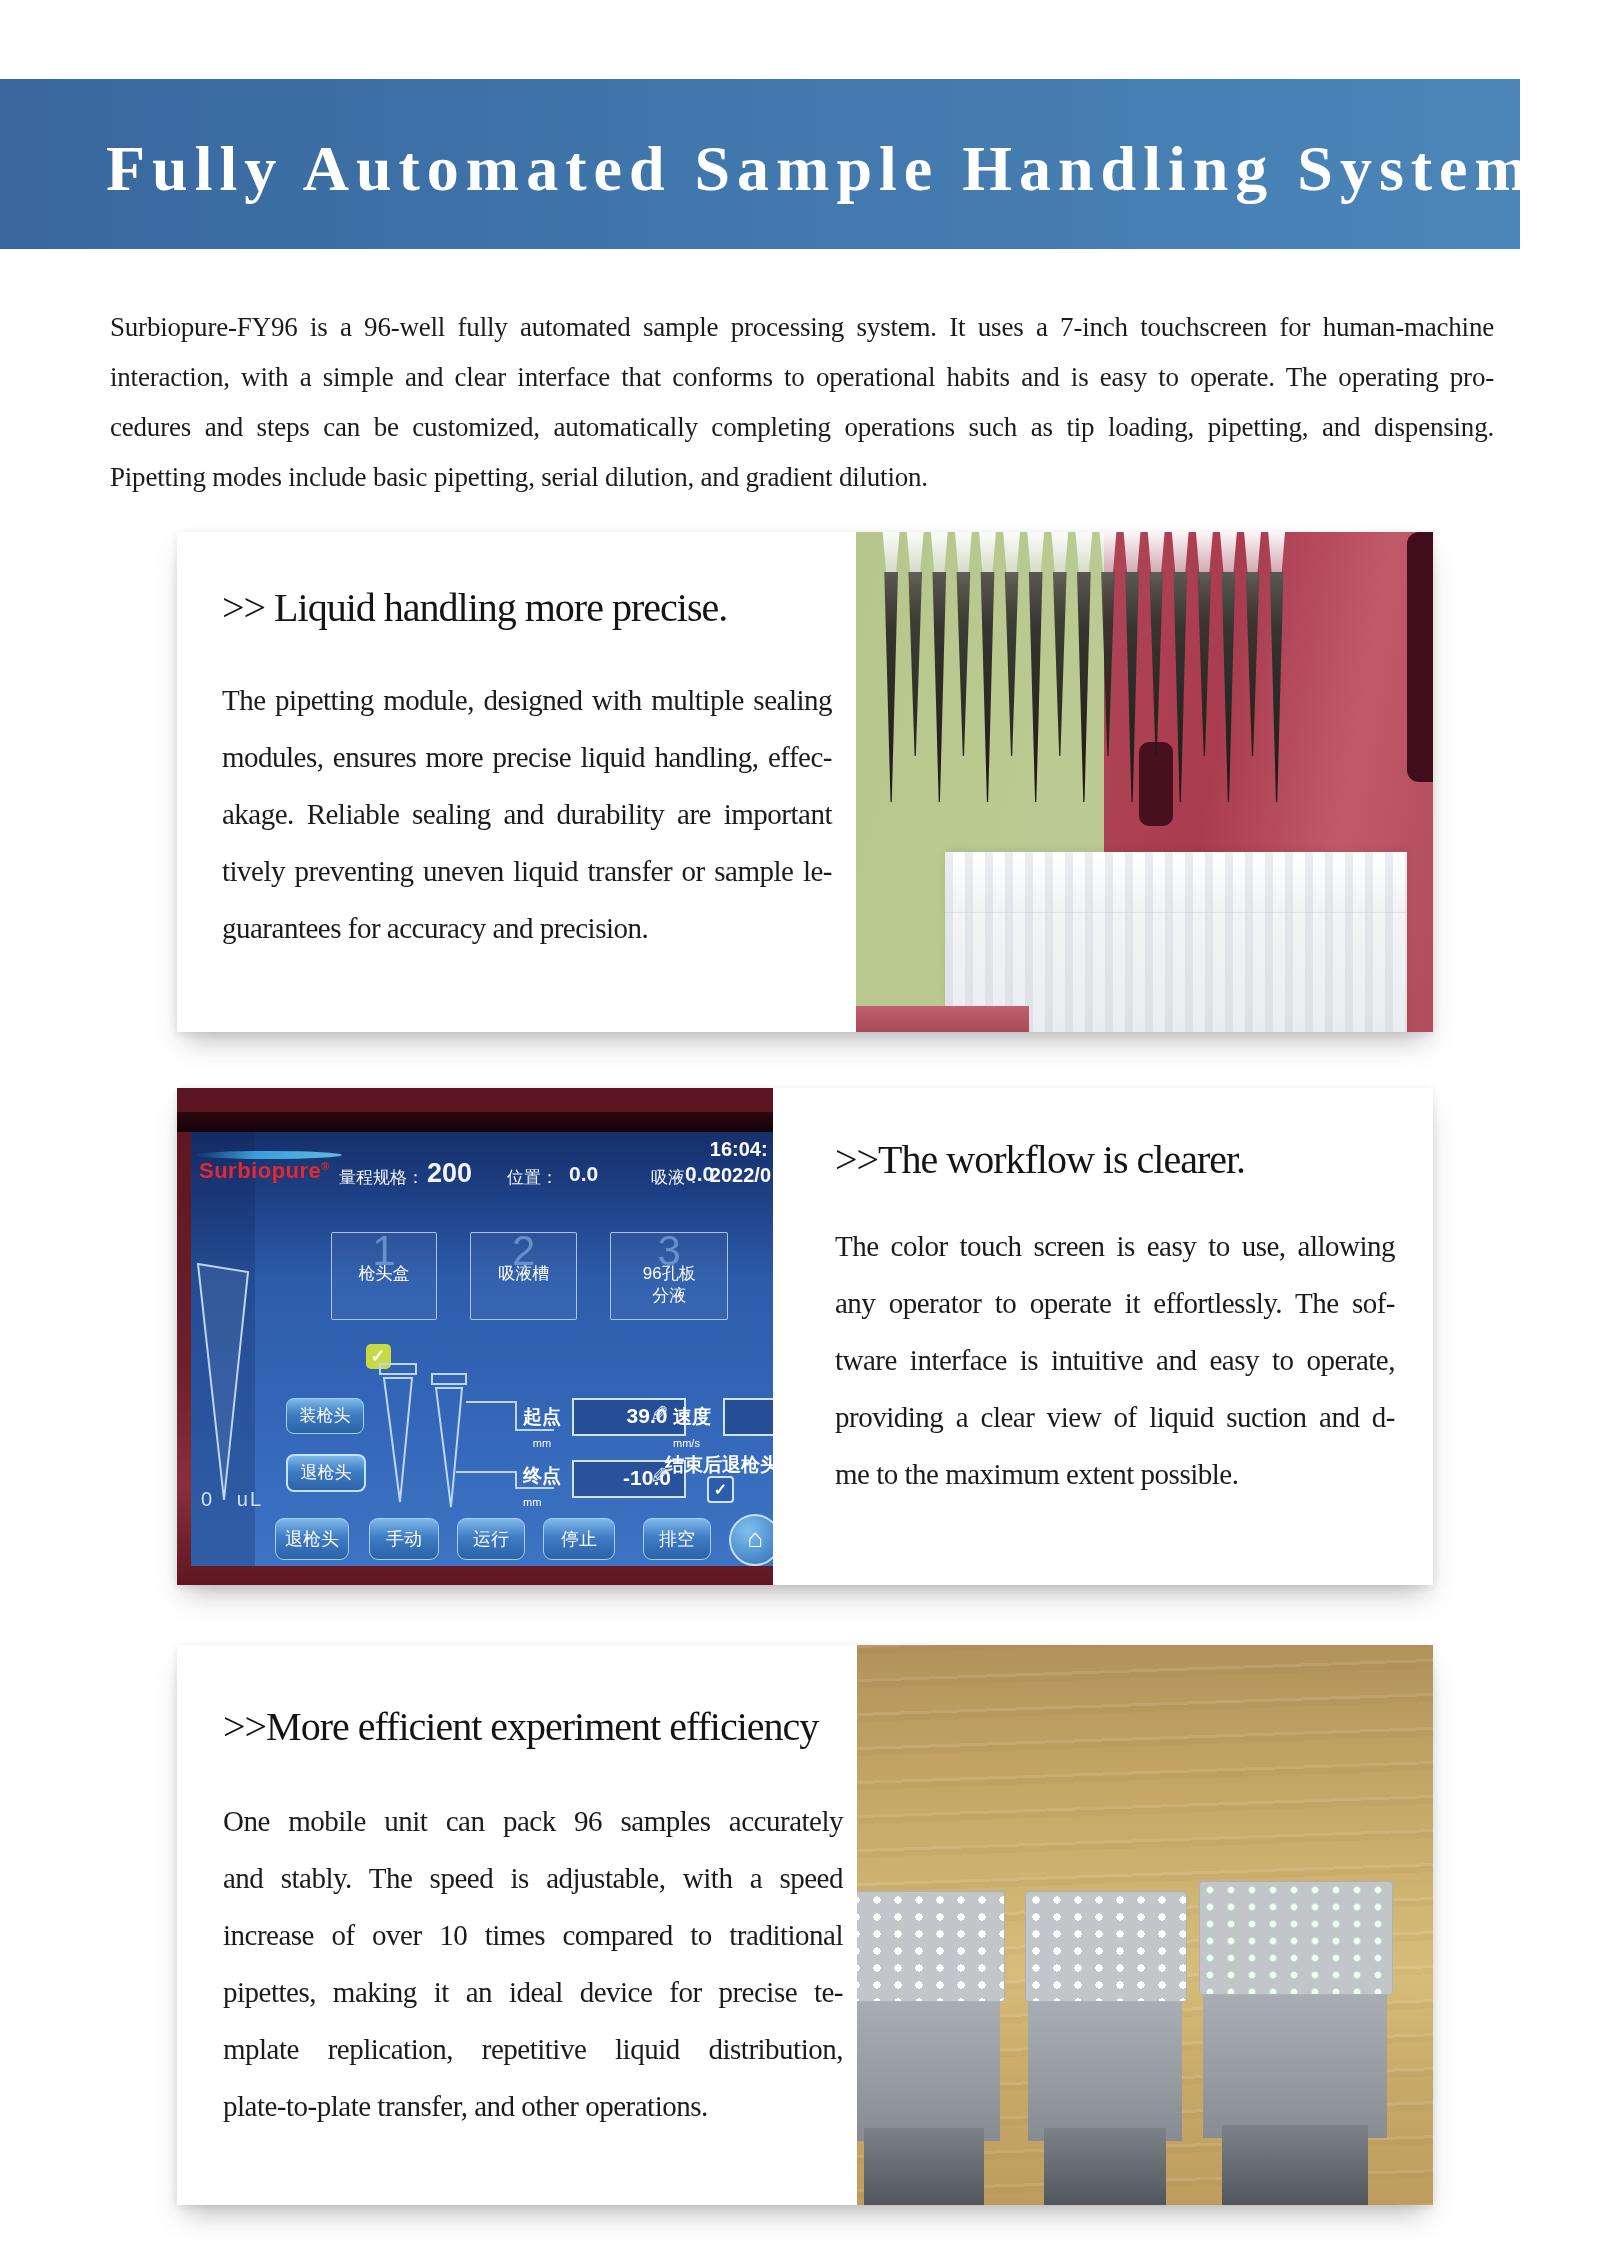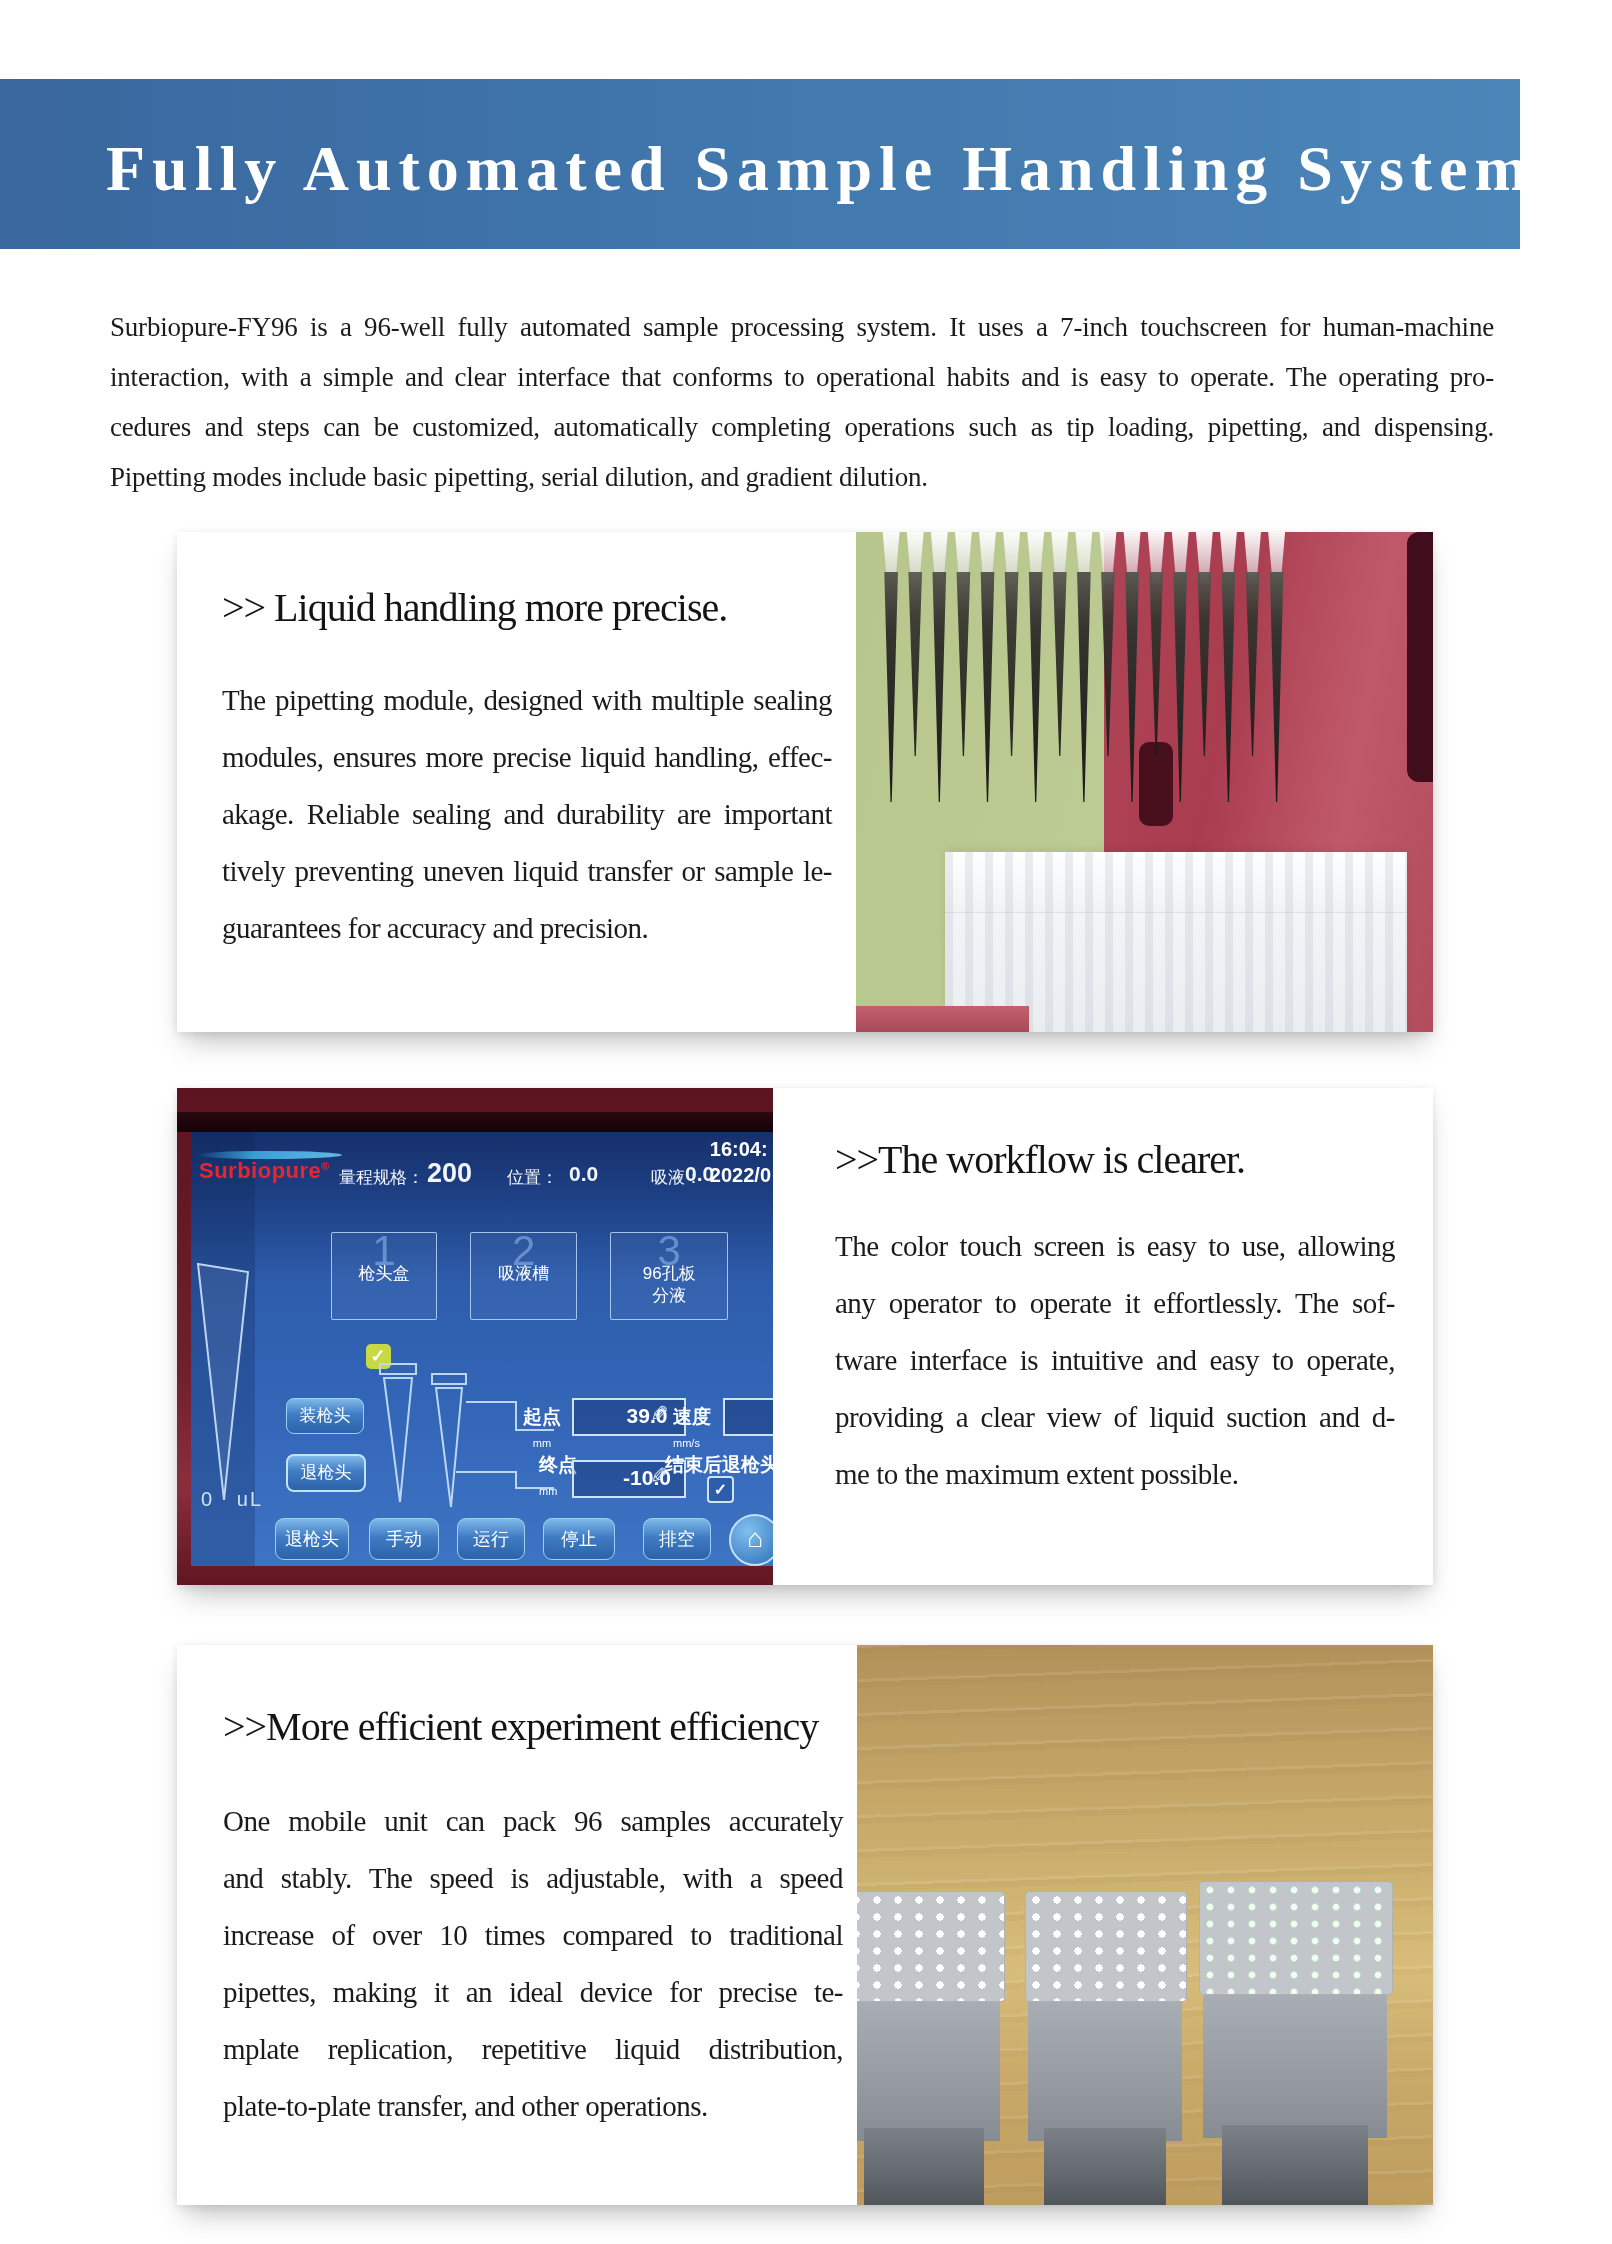--- a/index.html
+++ b/index.html
@@ -256,21 +256,21 @@
           <polyline points="100,40 150,40 150,68 188,68" fill="none" stroke="#bcd6f0" stroke-width="2"></polyline>
           <polyline points="90,110 150,110 150,126 188,126" fill="none" stroke="#bcd6f0" stroke-width="2"></polyline>
         </svg>
 
         <div class="param-lab" style="left:332px;top:272px;text-align:center;"><span>起点</span><br><span class="param-unit">mm</span></div>
         <div class="pbox" style="left:381px;top:266px;width:74px;">39.0</div>
         <div class="pencil" style="left:458px;top:268px;">✎</div>
         <div class="param-lab" style="left:482px;top:272px;"><span>速度</span><br><span class="param-unit">mm/s</span></div>
         <div class="pbox" style="left:532px;top:266px;width:64px;">3.0</div>
 
-        <div class="param-lab" style="left:332px;top:320px;margin-left:16px;"><span>终点</span><br><span class="param-unit">mm</span></div>
+        <div class="param-lab" style="left:332px;top:331px;"><span>终点</span><br><span class="param-unit">mm</span></div>
         <div class="pbox" style="left:381px;top:328px;width:74px;">-10.0</div>
         <div class="pencil" style="left:458px;top:330px;">✎</div>
         <div class="param-lab" style="left:474px;top:320px;">结束后退枪头</div>
         <div class="chk-blue">✓</div>
 
         <div class="bbtn bb0">退枪头</div>
         <div class="bbtn bb1">手动</div>
         <div class="bbtn bb2">运行</div>
         <div class="bbtn bb3">停止</div>
         <div class="bbtn bb4">排空</div>

